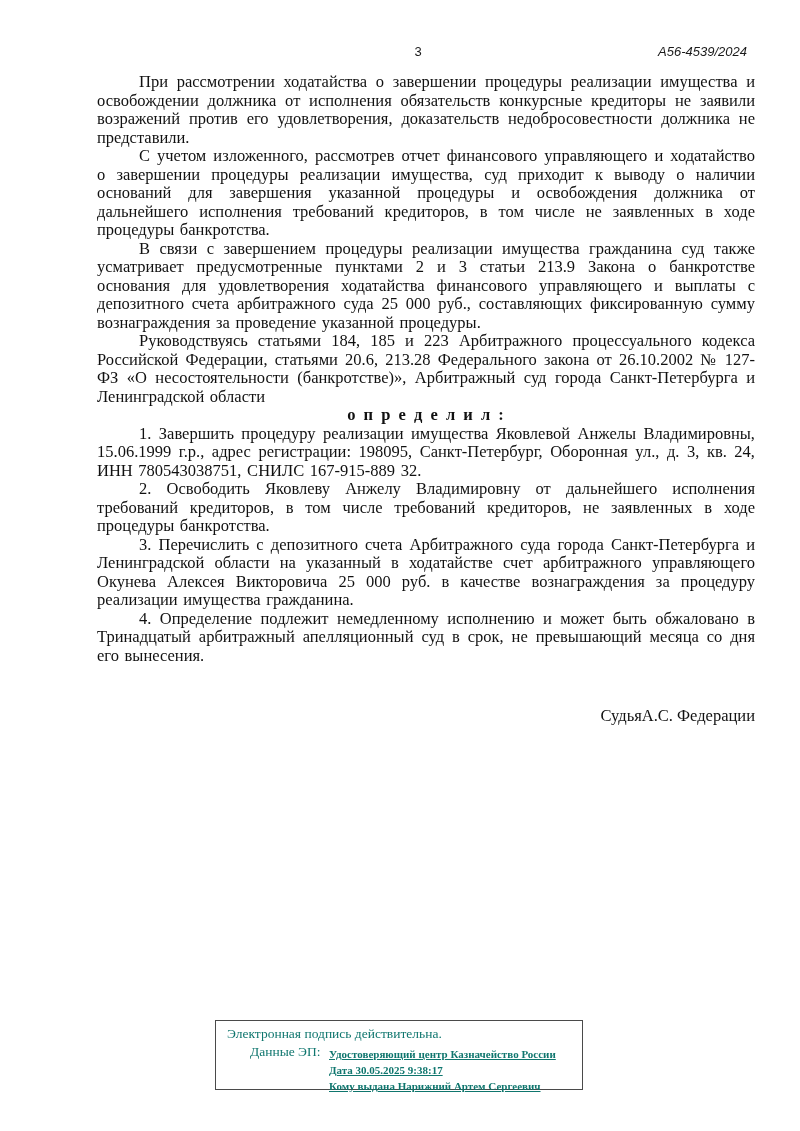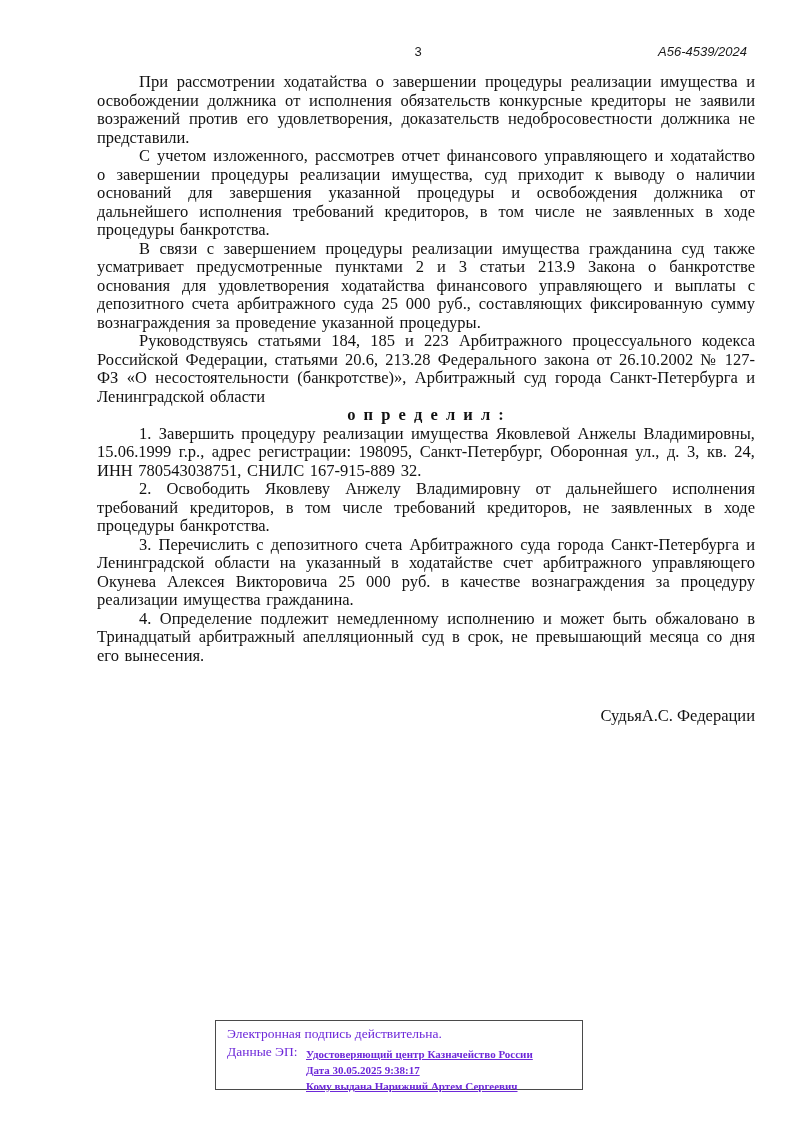--- a/index.html
+++ b/index.html
@@ -66,28 +66,28 @@
   .stamp {
     position: absolute;
     left: 215px;
     top: 1020px;
     width: 368px;
     height: 70px;
     box-sizing: border-box;
     border: 1px solid #4a4a4a;
     padding: 5px 6px 0 11px;
     font-family: "Liberation Serif", serif;
-    color: #6d28d9;
+    color: #0f766e;
   }
   .stamp-title {
     font-size: 13.5px;
     line-height: 16px;
     margin-bottom: 2px;
   }
-  .stamp-row { display: flex; }
+  .stamp-row { display: flex; margin-left: 23px; }
   .stamp-label {
     flex: none;
     width: 79px;
     font-size: 13.5px;
     line-height: 16px;
   }
   .stamp-details {
     font-size: 11px;
     font-weight: bold;
     line-height: 16px;

